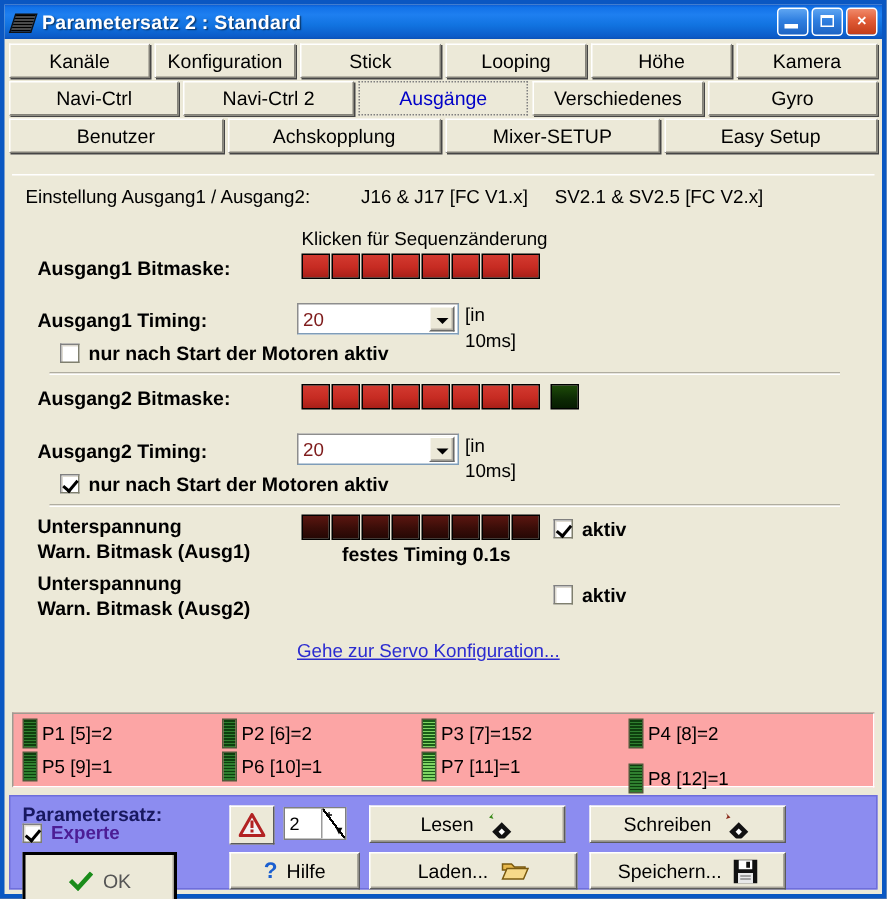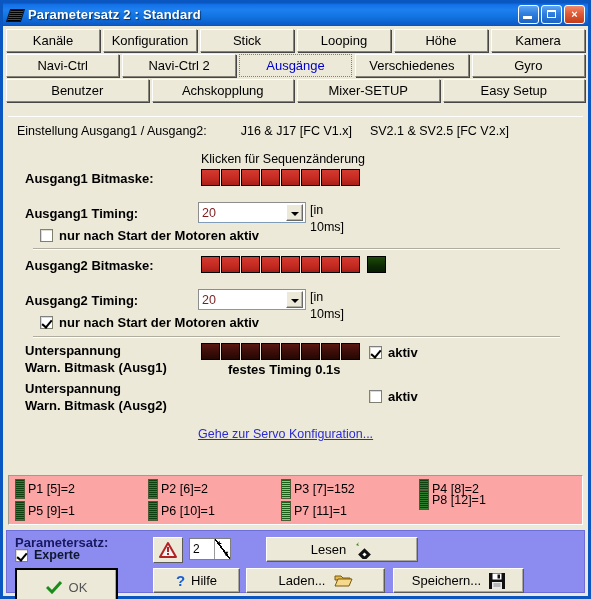--- a/index.html
+++ b/index.html
@@ -162,21 +162,21 @@
   }
   .btn{
     box-sizing:border-box;background:#ece9d8;
     border:1px solid #ffffff;border-right-color:#5b5b5b;border-bottom-color:#5b5b5b;
     box-shadow:inset -1px -1px 0 #a9a69b;
     display:flex;align-items:center;justify-content:center;
     font-size:13px;color:#000;white-space:nowrap;cursor:default;
   }
   .btn.default{border:2px solid #000;}
   .ps-label{font-size:13px;font-weight:bold;color:#181860;white-space:nowrap;}
-  .ps-expert{font-size:12.5px;font-weight:bold;color:#0f172a;}
+  .ps-expert{font-size:12.5px;font-weight:bold;color:#4c1d95;}
   .spin{
     width:42px;height:22px;box-sizing:border-box;background:#fff;
     border:1px solid #7f7f7f;display:flex;align-items:center;
   }
   .spin .sv{flex:1;font-size:12px;padding-left:3px;}
   .spin .sb{
     width:15px;height:20px;position:relative;border-left:1px solid #9a9a9a;
     background:#fff;
   }
   .spin .sb .sl{
@@ -355,21 +355,21 @@
       <span class="ptxt">P5 [9]=1</span>
     </div>
     <div class="pcell" style="left:139px;top:25px;">
       <div class="pbar"></div>
       <span class="ptxt">P6 [10]=1</span>
     </div>
     <div class="pcell" style="left:272px;top:25px;">
       <div class="pbar bright"></div>
       <span class="ptxt">P7 [11]=1</span>
     </div>
-    <div class="pcell" style="left:410px;top:14px;">
+    <div class="pcell" style="left:410px;top:33px;">
       <div class="pbar"></div>
       <span class="ptxt">P8 [12]=1</span>
     </div>
   </div>
 
   <div id="bottom">
 
     <div class="abs ps-label" style="left:8px;top:4px;">Parametersatz:</div>
     <div class="abs chk" style="left:8px;top:17px;">
       <div class="chkbox checked"></div>
@@ -398,29 +398,37 @@
         <div class="up">+</div>
         <div class="dn">▾</div>
       </div>
     </div>
 
     <div class="abs btn" style="left:146px;top:37px;width:87px;height:25px;">
       <span style="color:#1a5fd0;font-weight:bold;font-size:15px;margin-right:6px;">?</span>
       <span>Hilfe</span>
     </div>
 
-    <div class="abs btn" style="left:239px;top:6px;width:152px;height:25px;margin-left:20px;">
+    <div class="abs btn" style="left:239px;top:6px;width:131px;height:25px;">
       <span>Lesen</span>
       <svg class="ico" width="18" height="18" viewBox="0 0 18 18" style="margin-left:9px;">
         <path d="M4 1 L1 4 L4 5 L3 3 Z" fill="#3a8a1a"></path>
         <rect x="5" y="9" width="9" height="9" fill="#111" transform="rotate(45 9.5 13.5)"></rect>
         <rect x="8" y="12" width="3" height="3" fill="#fff" transform="rotate(45 9.5 13.5)"></rect>
       </svg>
     </div>
 
+    <div class="abs btn" style="left:386px;top:6px;width:131px;height:25px;">
+      <span>Schreiben</span>
+      <svg class="ico" width="18" height="18" viewBox="0 0 18 18" style="margin-left:9px;">
+        <path d="M1 1 L4 4 L1 5 L2 3 Z" fill="#8a2a1a"></path>
+        <rect x="5" y="9" width="9" height="9" fill="#111" transform="rotate(45 9.5 13.5)"></rect>
+        <rect x="8" y="12" width="3" height="3" fill="#fff" transform="rotate(45 9.5 13.5)"></rect>
+      </svg>
+    </div>
 
     <div class="abs btn" style="left:239px;top:37px;width:139px;height:25px;">
       <span>Laden...</span>
       <svg class="ico" width="19" height="15" viewBox="0 0 19 15" style="margin-left:8px;">
         <path d="M1 3 h6 l2 2 h7 v2 H1 Z" fill="#e8b84b" stroke="#7a5a10" stroke-width="1"></path>
         <path d="M1 13 L4 6 h14 l-3 7 Z" fill="#f6d98a" stroke="#7a5a10" stroke-width="1"></path>
       </svg>
     </div>
 
     <div class="abs btn" style="left:386px;top:37px;width:131px;height:25px;">

